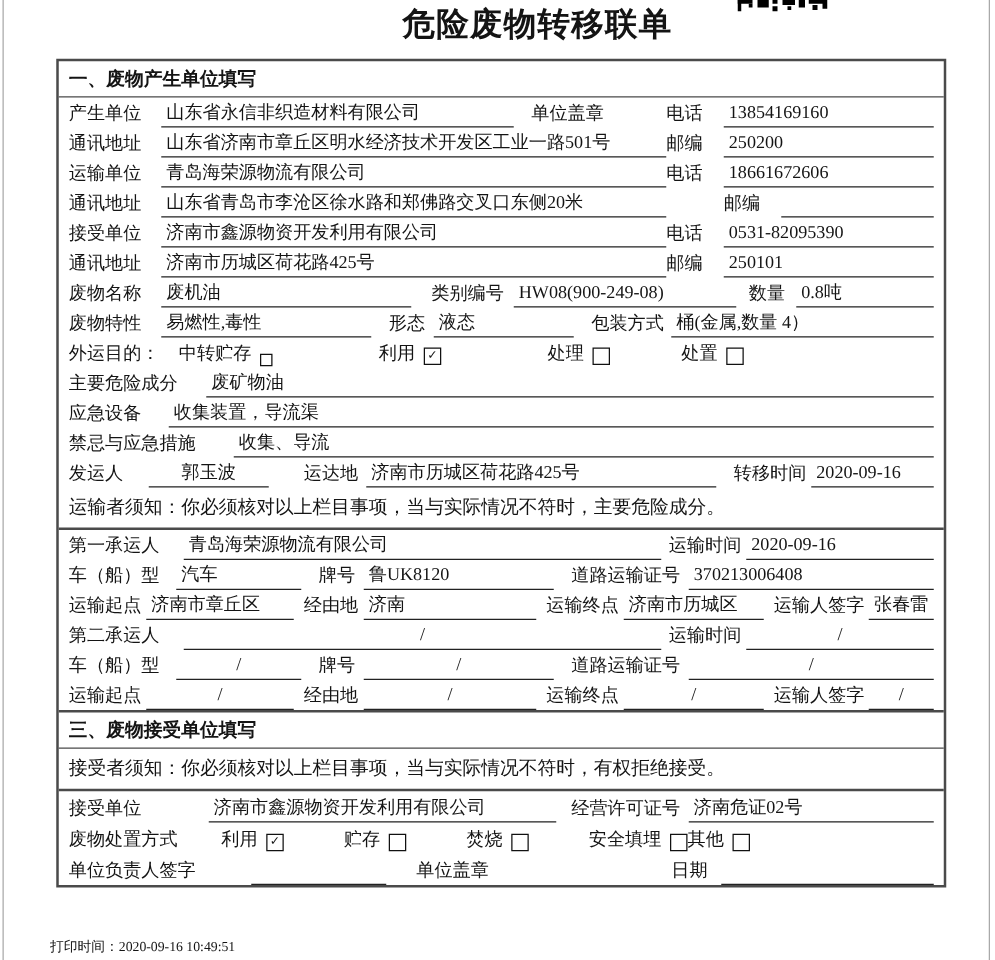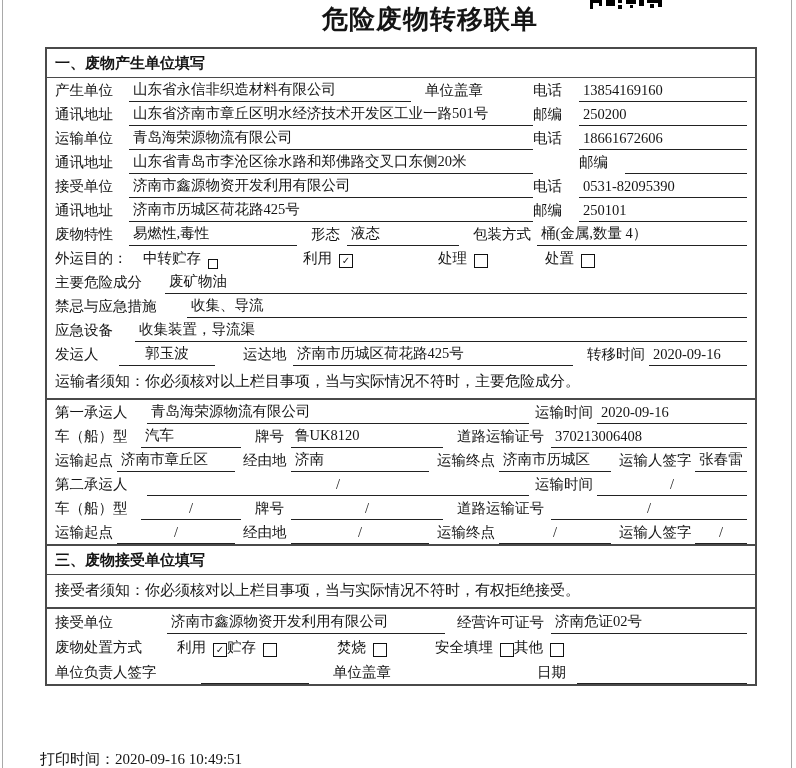--- a/index.html
+++ b/index.html
@@ -20,21 +20,21 @@
   .row.h25{height:25px;}
   .lbl{flex:none;padding-bottom:2px;}
   .val{flex:none;border-bottom:1px solid #222;padding:0 4px 2px;box-sizing:border-box;overflow:hidden;}
   .grow{flex:1 1 auto;}
   .ra{margin-left:auto;}
   .ctr{text-align:center;}
   .opt{flex:none;padding-bottom:2px;display:inline-flex;align-items:flex-end;}
   .cbox{display:inline-block;width:12px;height:12px;border:1px solid #111;font-size:10px;
         line-height:12px;text-align:center;margin-left:7px;box-sizing:content-box;}
   .cbox.sm{width:8px;height:8px;line-height:8px;margin-bottom:-1px;}
-  .footer{position:absolute;left:40px;top:750px;font-size:15px;white-space:nowrap;}
+  .footer{position:absolute;left:40px;top:750px;font-size:11px;white-space:nowrap;}
   .num{font-family:"Liberation Serif",serif;}
 </style>
 </head>
 <body>
 
 <div class="page">
   <div class="edge l"></div>
   <div class="edge r"></div>
 
   <h1 class="doc-title">危险废物转移联单</h1>
@@ -95,20 +95,28 @@
       <span class="val num" style="width:168px">0531-82095390</span>
     </div>
 
     <div class="row">
       <span class="lbl" style="width:74px">通讯地址</span>
       <span class="val" style="width:404px">济南市历城区荷花路425号</span>
       <span class="lbl ra" style="width:46px">邮编</span>
       <span class="val num" style="width:168px">250101</span>
     </div>
 
+    <div class="row">
+      <span class="lbl" style="width:74px">废物名称</span>
+      <span class="val" style="width:200px">废机油</span>
+      <span class="lbl" style="margin-left:16px;width:66px">类别编号</span>
+      <span class="val num" style="width:178px">HW08(900-249-08)</span>
+      <span class="lbl ra" style="width:38px">数量</span>
+      <span class="val" style="width:110px">0.8吨</span>
+    </div>
 
     <div class="row">
       <span class="lbl" style="width:74px">废物特性</span>
       <span class="val" style="width:168px">易燃性,毒性</span>
       <span class="lbl" style="margin-left:14px;width:36px">形态</span>
       <span class="val" style="width:112px">液态</span>
       <span class="lbl" style="margin-left:14px;width:64px">包装方式</span>
       <span class="val grow">桶(金属,数量 4）</span>
     </div>
 
@@ -131,27 +139,27 @@
           <span class="cbox"><span></span></span>
         </span>
     </div>
 
     <div class="row">
       <span class="lbl" style="width:102px">主要危险成分</span>
       <span class="val grow" style="margin-left:8px">废矿物油</span>
     </div>
 
     <div class="row">
+      <span class="lbl" style="width:74px">应急设备</span>
+      <span class="val grow" style="margin-left:6px">收集装置，导流渠</span>
+    </div>
+
+    <div class="row">
       <span class="lbl" style="width:126px">禁忌与应急措施</span>
       <span class="val grow" style="margin-left:6px">收集、导流</span>
-    </div>
-
-    <div class="row">
-      <span class="lbl" style="width:74px">应急设备</span>
-      <span class="val grow" style="margin-left:6px">收集装置，导流渠</span>
     </div>
 
     <div class="row">
       <span class="lbl" style="width:58px">发运人</span>
       <span class="val ctr" style="width:96px;margin-left:6px">郭玉波</span>
       <span class="lbl" style="margin-left:28px;width:50px">运达地</span>
       <span class="val" style="width:280px">济南市历城区荷花路425号</span>
       <span class="lbl" style="margin-left:14px;width:62px">转移时间</span>
       <span class="val num grow">2020-09-16</span>
     </div>
@@ -222,25 +230,25 @@
       <span class="val grow">济南危证02号</span>
     </div>
 
 
     <div class="row h25">
       <span class="lbl" style="width:92px">废物处置方式</span>
       <span class="opt" style="margin-left:30px">
           <span>利用</span>
           <span class="cbox"><span>✓</span></span>
         </span>
-      <span class="opt" style="">
+      <span class="opt" style="margin-left:48px">
           <span>贮存</span>
           <span class="cbox"><span></span></span>
         </span>
-      <span class="opt" style="margin-left:60px">
+      <span class="opt" style="margin-left:48px">
           <span>焚烧</span>
           <span class="cbox"><span></span></span>
         </span>
       <span class="opt" style="margin-left:48px">
           <span>安全填埋</span>
           <span class="cbox"><span></span></span>
         </span>
       <span class="opt" style="">
           <span>其他</span>
           <span class="cbox"><span></span></span>

